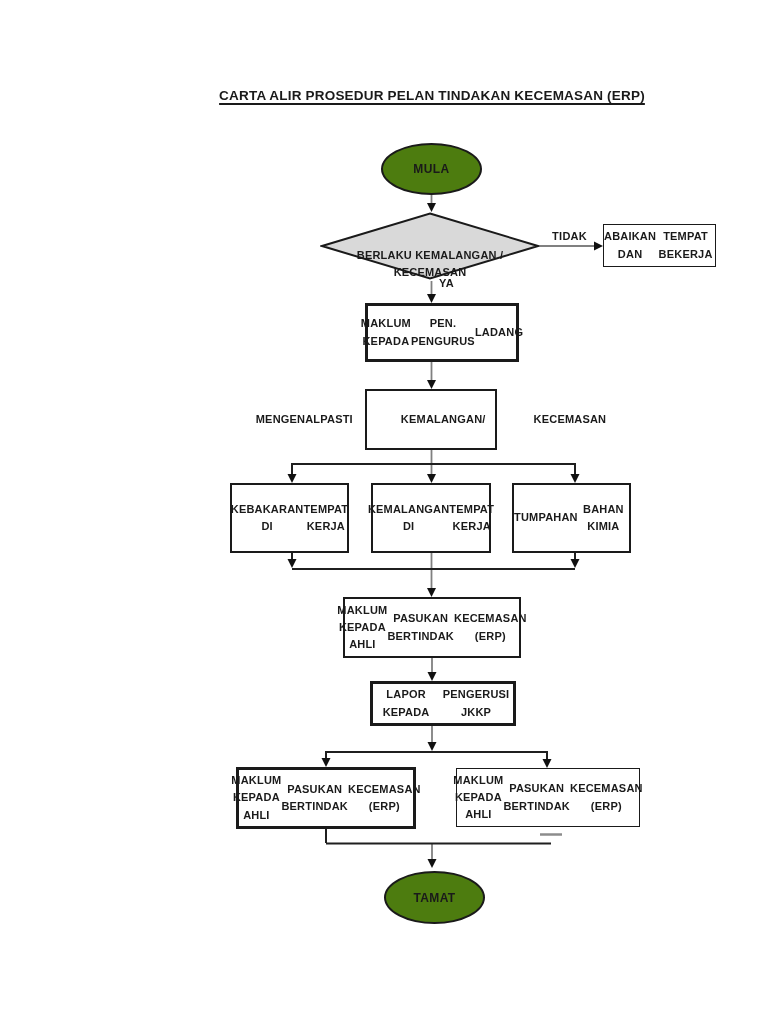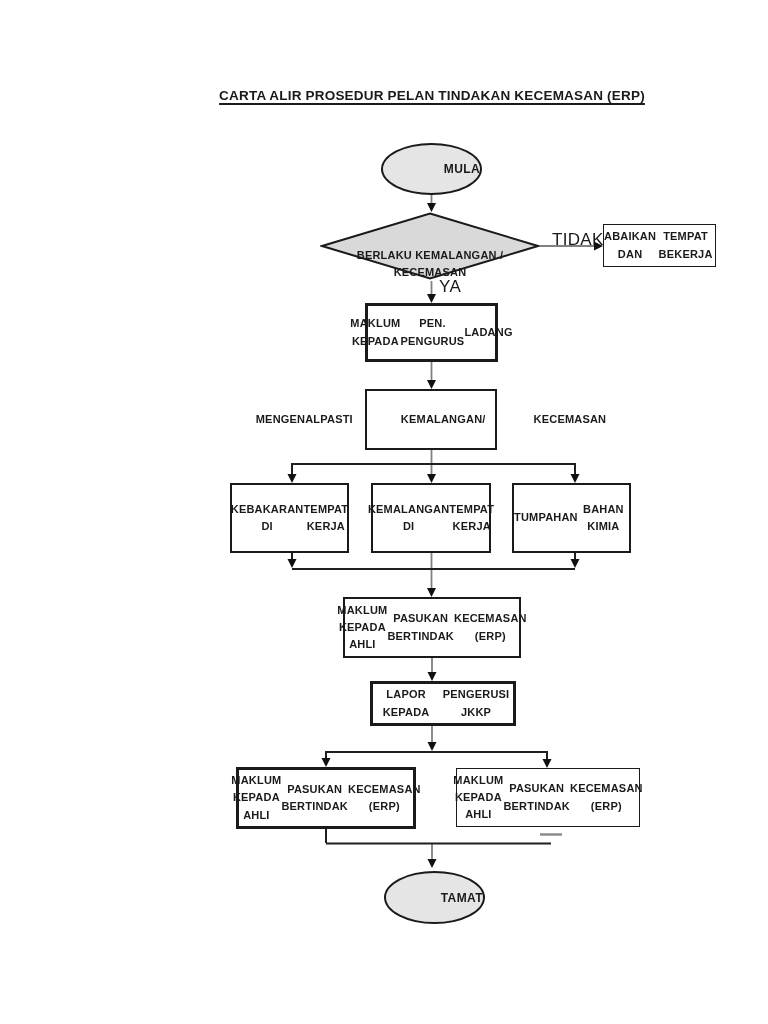--- a/index.html
+++ b/index.html
@@ -14,32 +14,32 @@
   }
   .node{
     position:absolute;box-sizing:border-box;background:#ffffff;border:2px solid #1a1a1a;
     display:flex;flex-direction:row;justify-content:center;align-items:center;
     text-align:center;font-size:11px;font-weight:bold;line-height:1.55;letter-spacing:.2px;
   }
   .node.thick{border-width:3px;}
   .node.thin{border-width:1.5px;}
   .node.mid{border-width:2.5px;}
   .terminator{
-    position:absolute;box-sizing:border-box;background:#e5e5e5;border:2px solid #1a1a1a;
-    border-radius:50%;display:flex;justify-content:flex-end;align-items:center;
+    position:absolute;box-sizing:border-box;background:#4d7c0f;border:2px solid #1a1a1a;
+    border-radius:50%;display:flex;justify-content:center;align-items:center;
     font-size:12px;font-weight:bold;letter-spacing:.4px;
   }
   .diamond-wrap{position:absolute;}
   .diamond-wrap svg{position:absolute;left:0;top:0;}
   .diamond-text{
     position:absolute;inset:0;display:flex;flex-direction:column;justify-content:flex-end;
     align-items:center;text-align:center;font-size:11px;font-weight:bold;line-height:1.5;letter-spacing:.2px;
   }
   .edge-label{
-    position:absolute;font-size:17px;font-weight:normal;letter-spacing:.3px;
+    position:absolute;font-size:11px;font-weight:bold;letter-spacing:.3px;
   }
   #connectors{position:absolute;left:0;top:0;pointer-events:none;}
 </style>
 </head>
 <body>
 
 <div id="canvas">
 
   <svg id="connectors" width="768" height="1024" viewBox="0 0 768 1024">
 
@@ -107,21 +107,21 @@
   </div>
 
   <div class="edge-label" style="left:504px;top:230px;">TIDAK</div>
   <div class="edge-label" style="left:391px;top:277px;">YA</div>
 
   <div class="node thin" style="left:555px;top:224px;width:113px;height:43px;">
     <span>ABAIKAN DAN</span>
     <span>TEMPAT BEKERJA</span>
   </div>
 
-  <div class="node thick" style="left:317px;top:303px;width:133px;height:59px;">
+  <div class="node thick" style="left:317px;top:303px;width:154px;height:59px;">
     <span>MAKLUM KEPADA</span>
     <span>PEN. PENGURUS</span>
     <span>LADANG</span>
   </div>
 
   <div class="node" style="left:317px;top:389px;width:132px;height:61px;gap:48px;">
     <span>MENGENALPASTI</span>
     <span>KEMALANGAN/</span>
     <span>KECEMASAN</span>
   </div>

